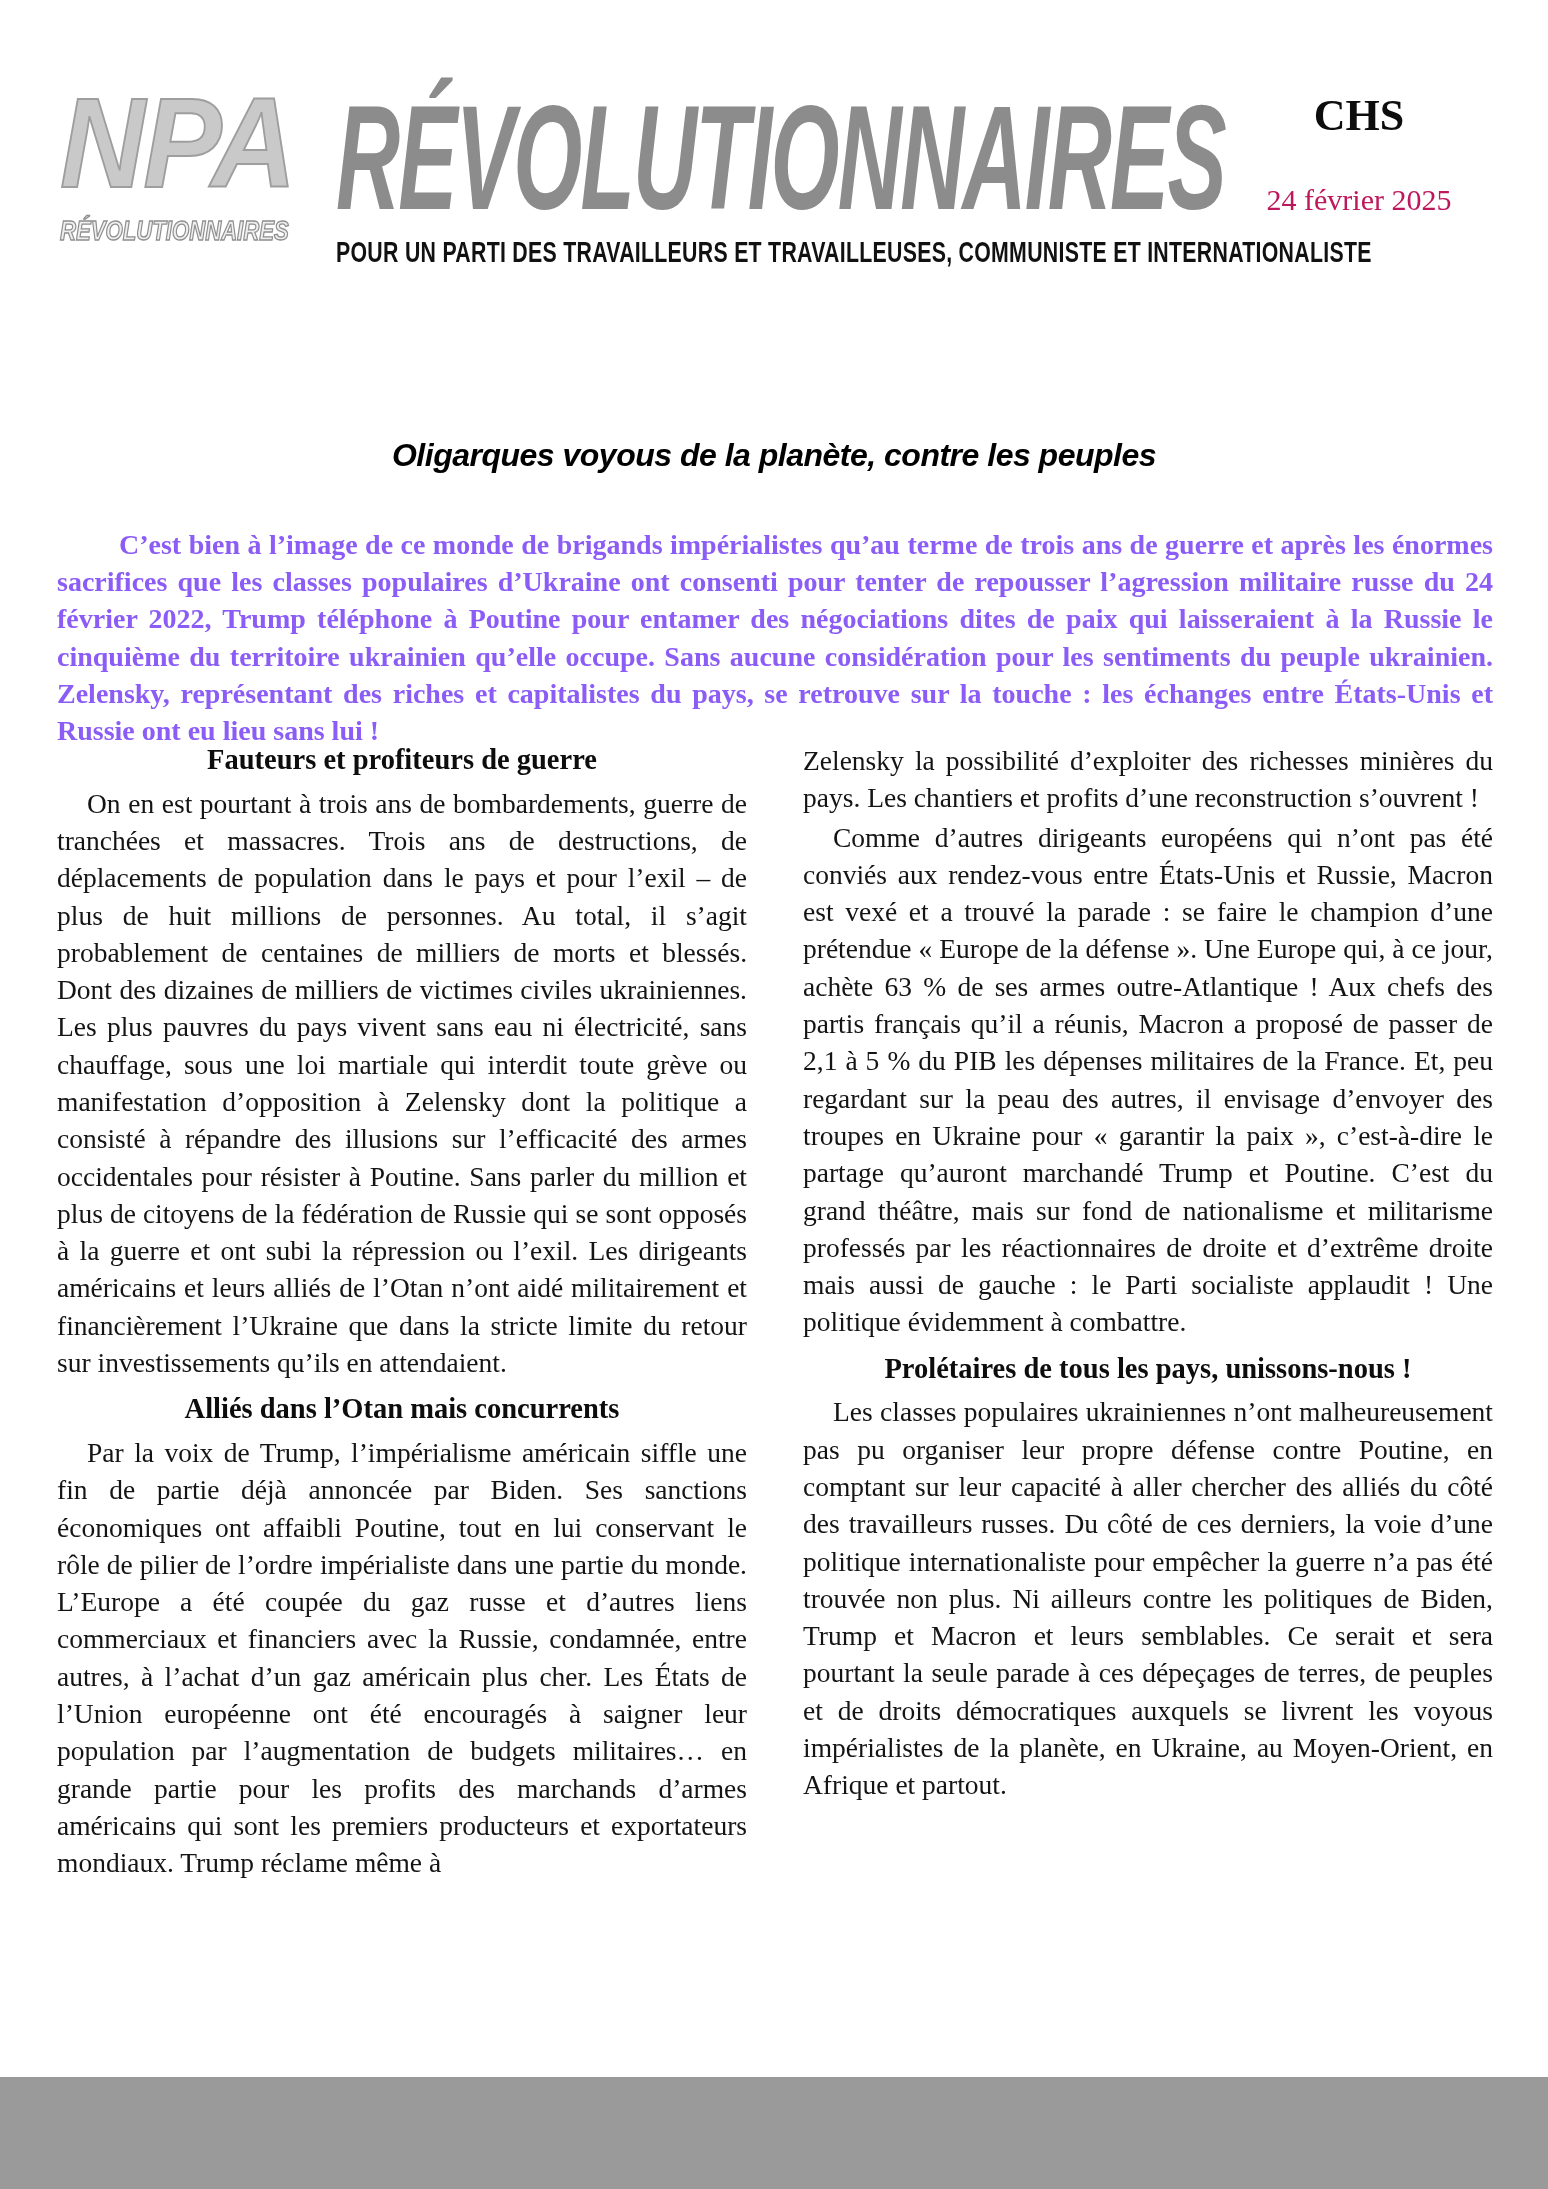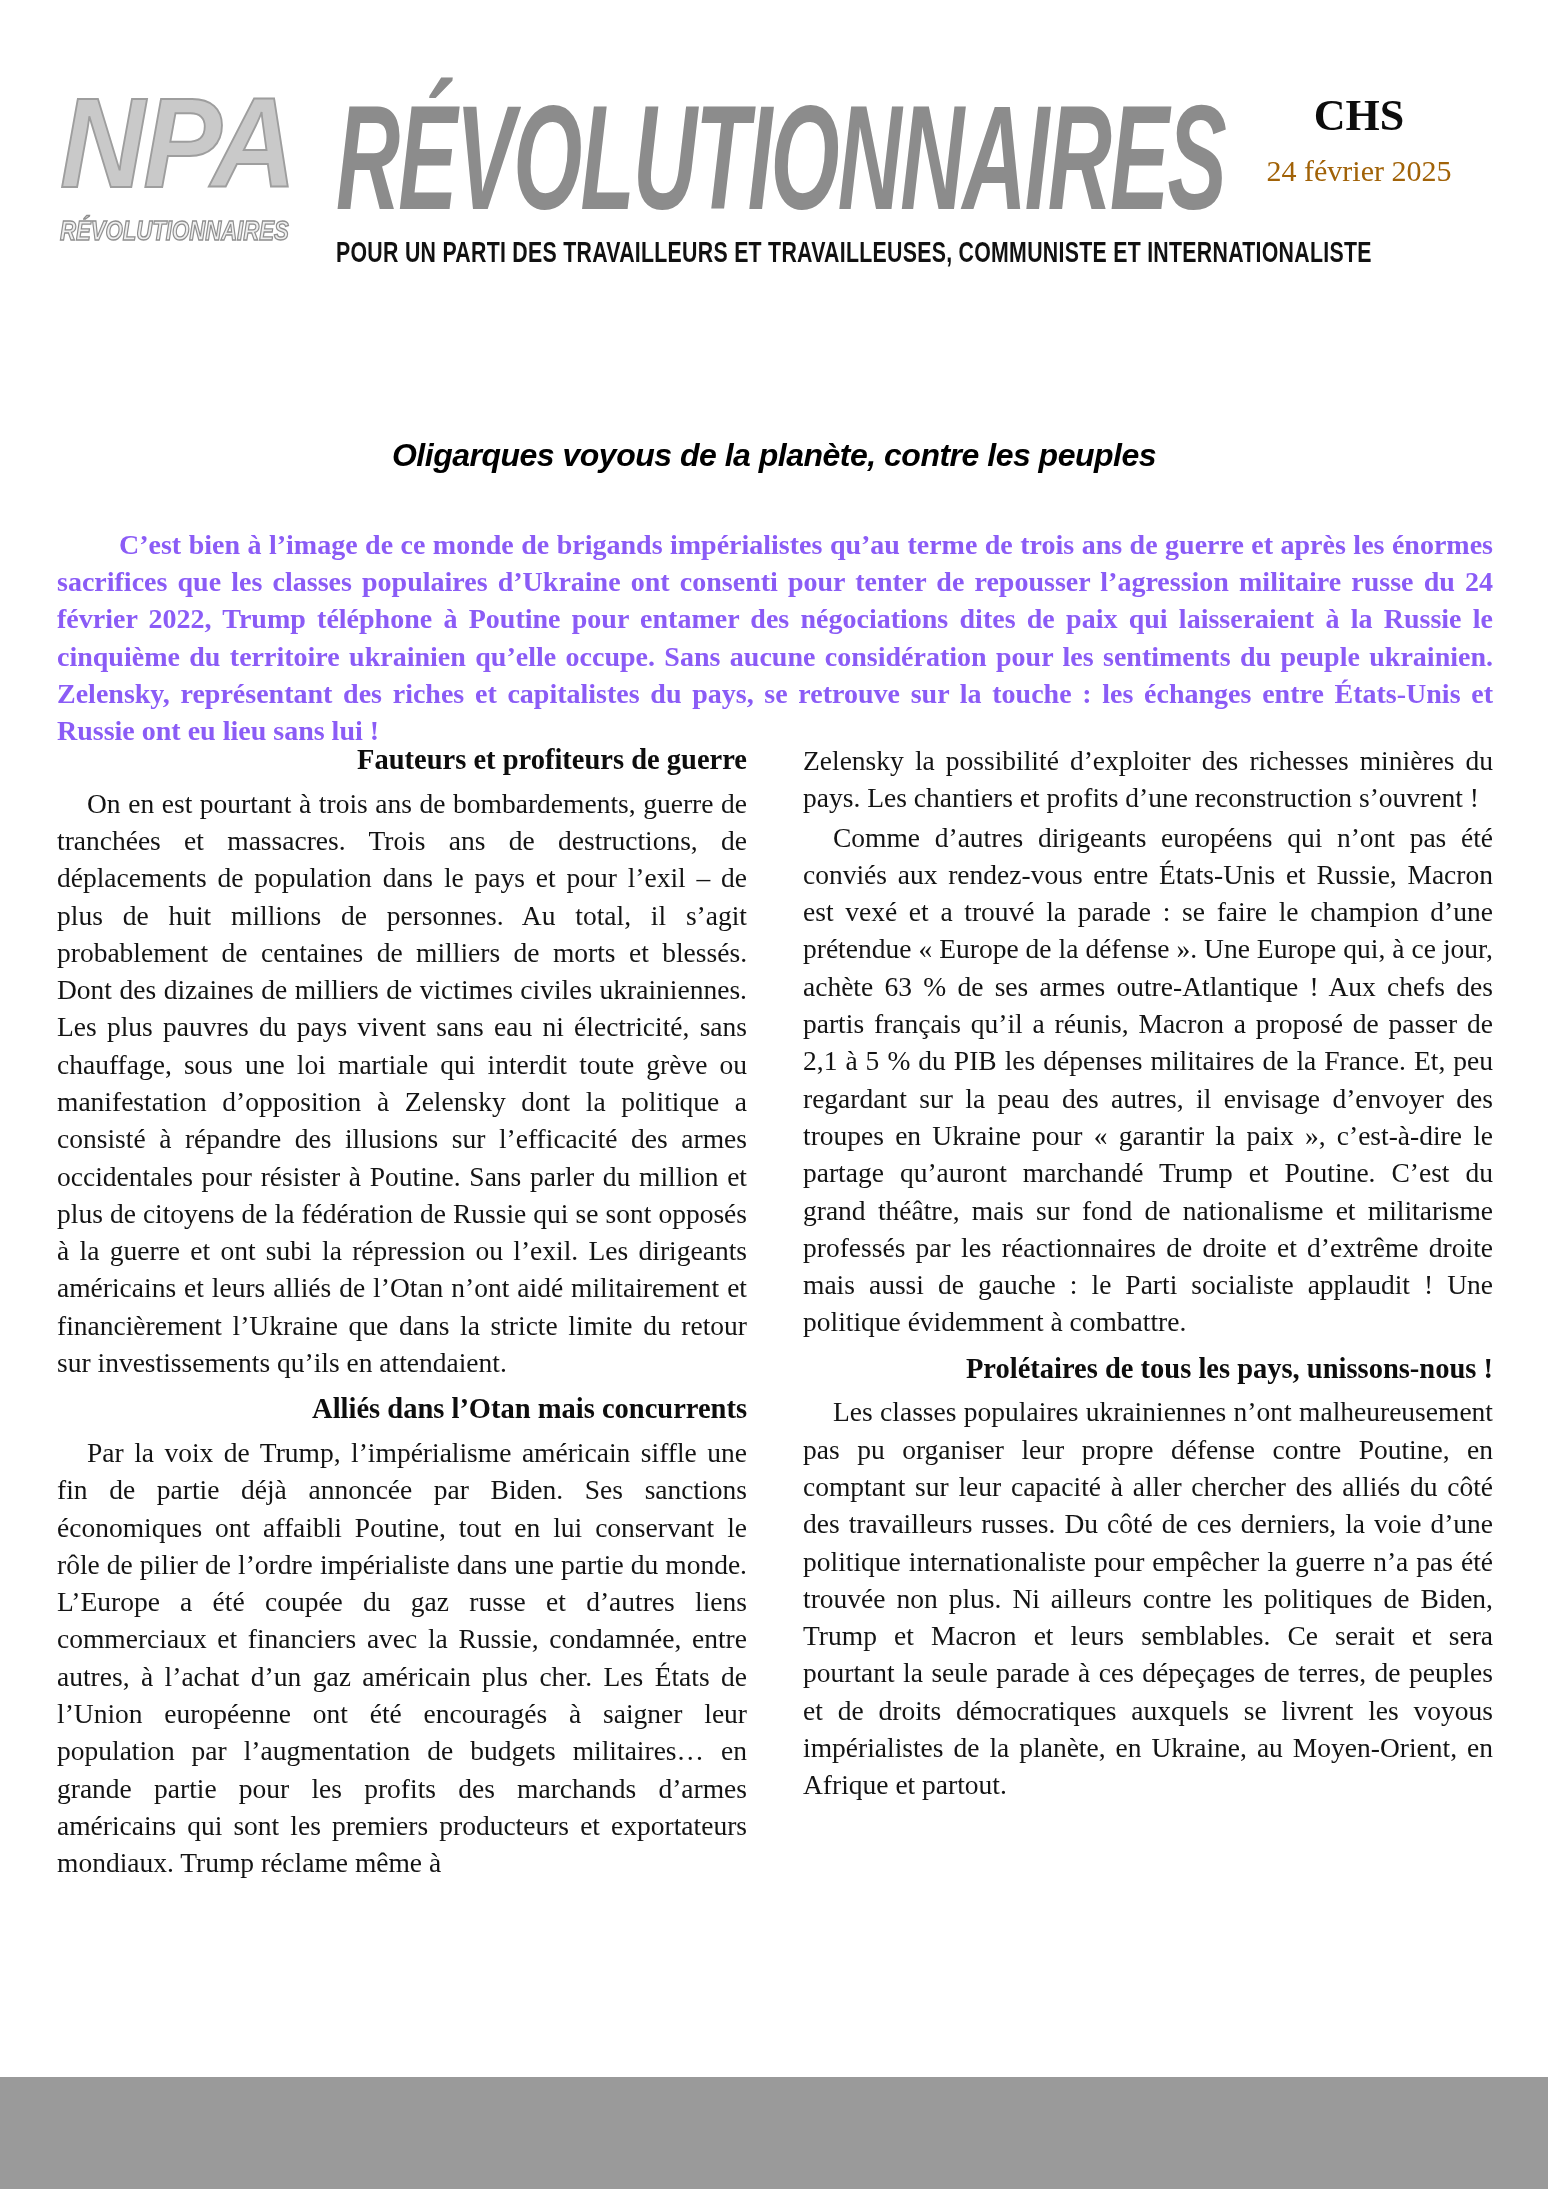--- a/index.html
+++ b/index.html
@@ -42,22 +42,22 @@
     color:#111; white-space:nowrap;
     transform:scaleX(0.71); transform-origin:left top;
   }
 
   .edition-block { flex:1; text-align:center; padding-top:6px; }
   .edition-line {
     font-family:"Liberation Serif", serif; font-weight:bold;
     font-size:44px; line-height:1.16; color:#0d0d0d;
   }
   .edition-date {
-    margin-top:13px; font-family:"Liberation Serif", serif;
-    font-size:30px; color:#a16207;
+    margin-top:42px; font-family:"Liberation Serif", serif;
+    font-size:30px; color:#be185d;
   }
 
   
   .article-title {
     position:absolute; top:416px; left:60px; right:60px;
     text-align:center;
     font-family:"Liberation Sans", sans-serif; font-weight:bold; font-style:italic;
     font-size:32px; letter-spacing:-0.5px; color:#000000;
   }
 
@@ -68,21 +68,21 @@
     text-indent:62px;
   }
 
   .columns {
     position:absolute; top:742px; left:57px; width:1436px;
     display:flex; gap:56px;
   }
   .col { width:690px; flex:none; text-align:justify; font-size:27.5px; line-height:37.3px; color:#141414; }
   .col h3 {
     font-family:"Liberation Serif", serif; font-weight:bold;
-    font-size:28.5px; line-height:1.25; text-align:right;
+    font-size:28.5px; line-height:1.25; text-align:center;
     margin:10px 0 7px 0; color:#0d0d0d;
   }
   .col > :first-child { margin-top:0; }
   .col p { margin:0 0 2px 0; text-indent:30px; }
   .col p.no-indent { text-indent:0; }
 
   .scan-artifact {
     position:absolute; left:93px; top:2177px; width:42px; height:12px;
     background:#1c1c1c; border-radius:2px; transform:rotate(-2deg);
   }

